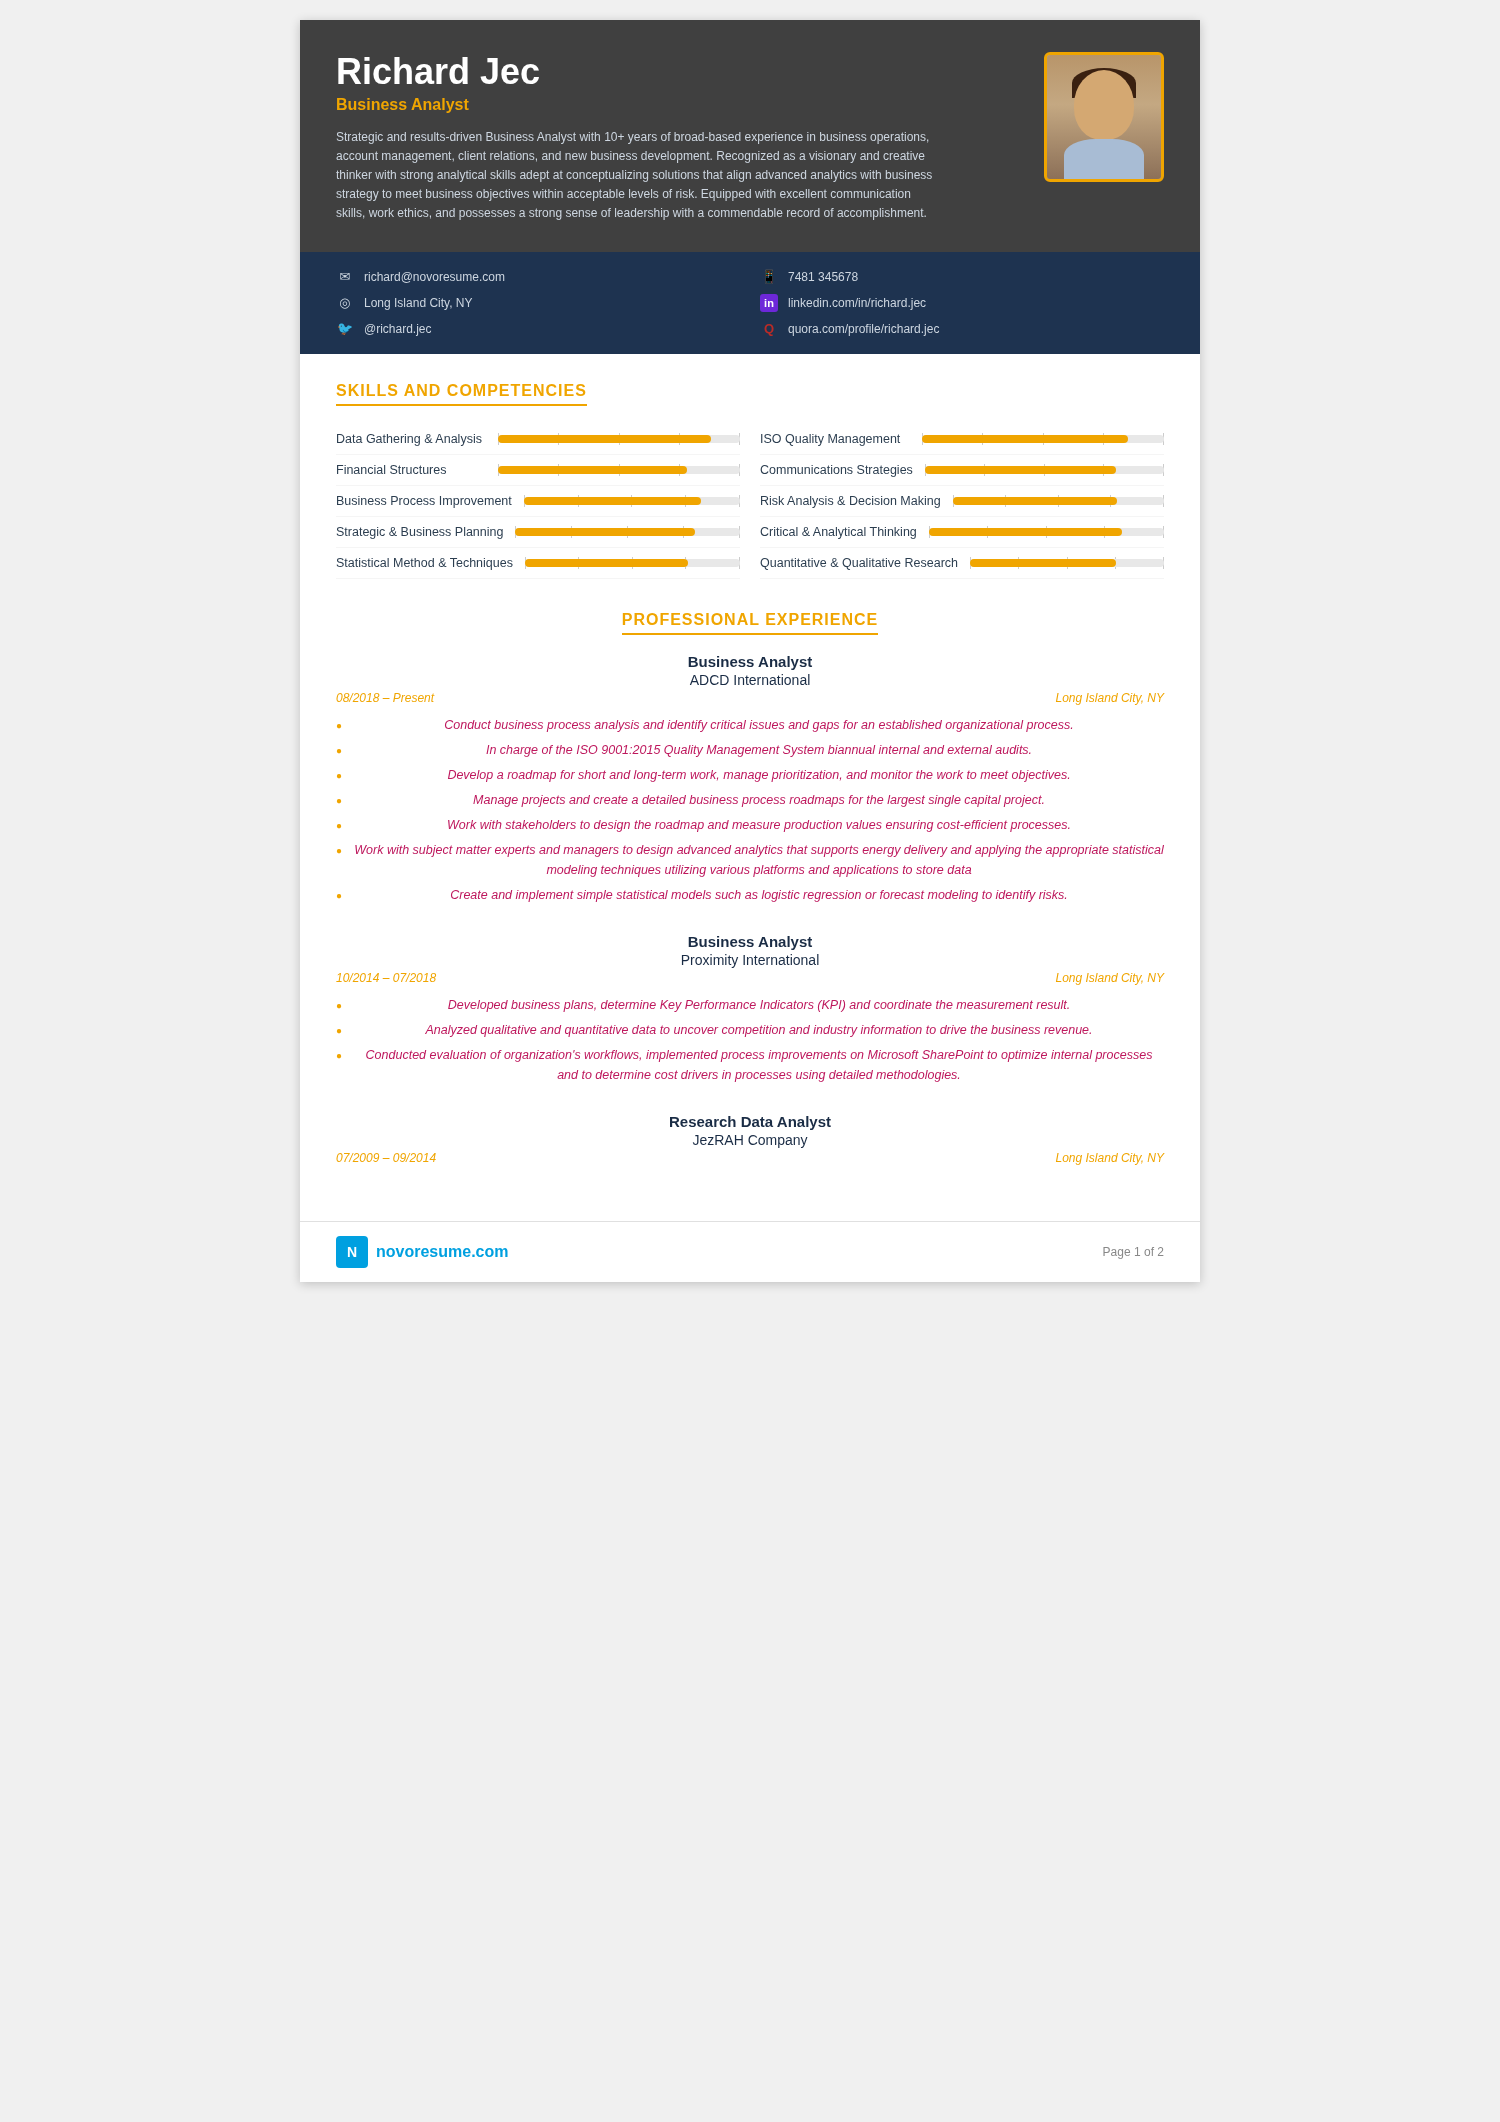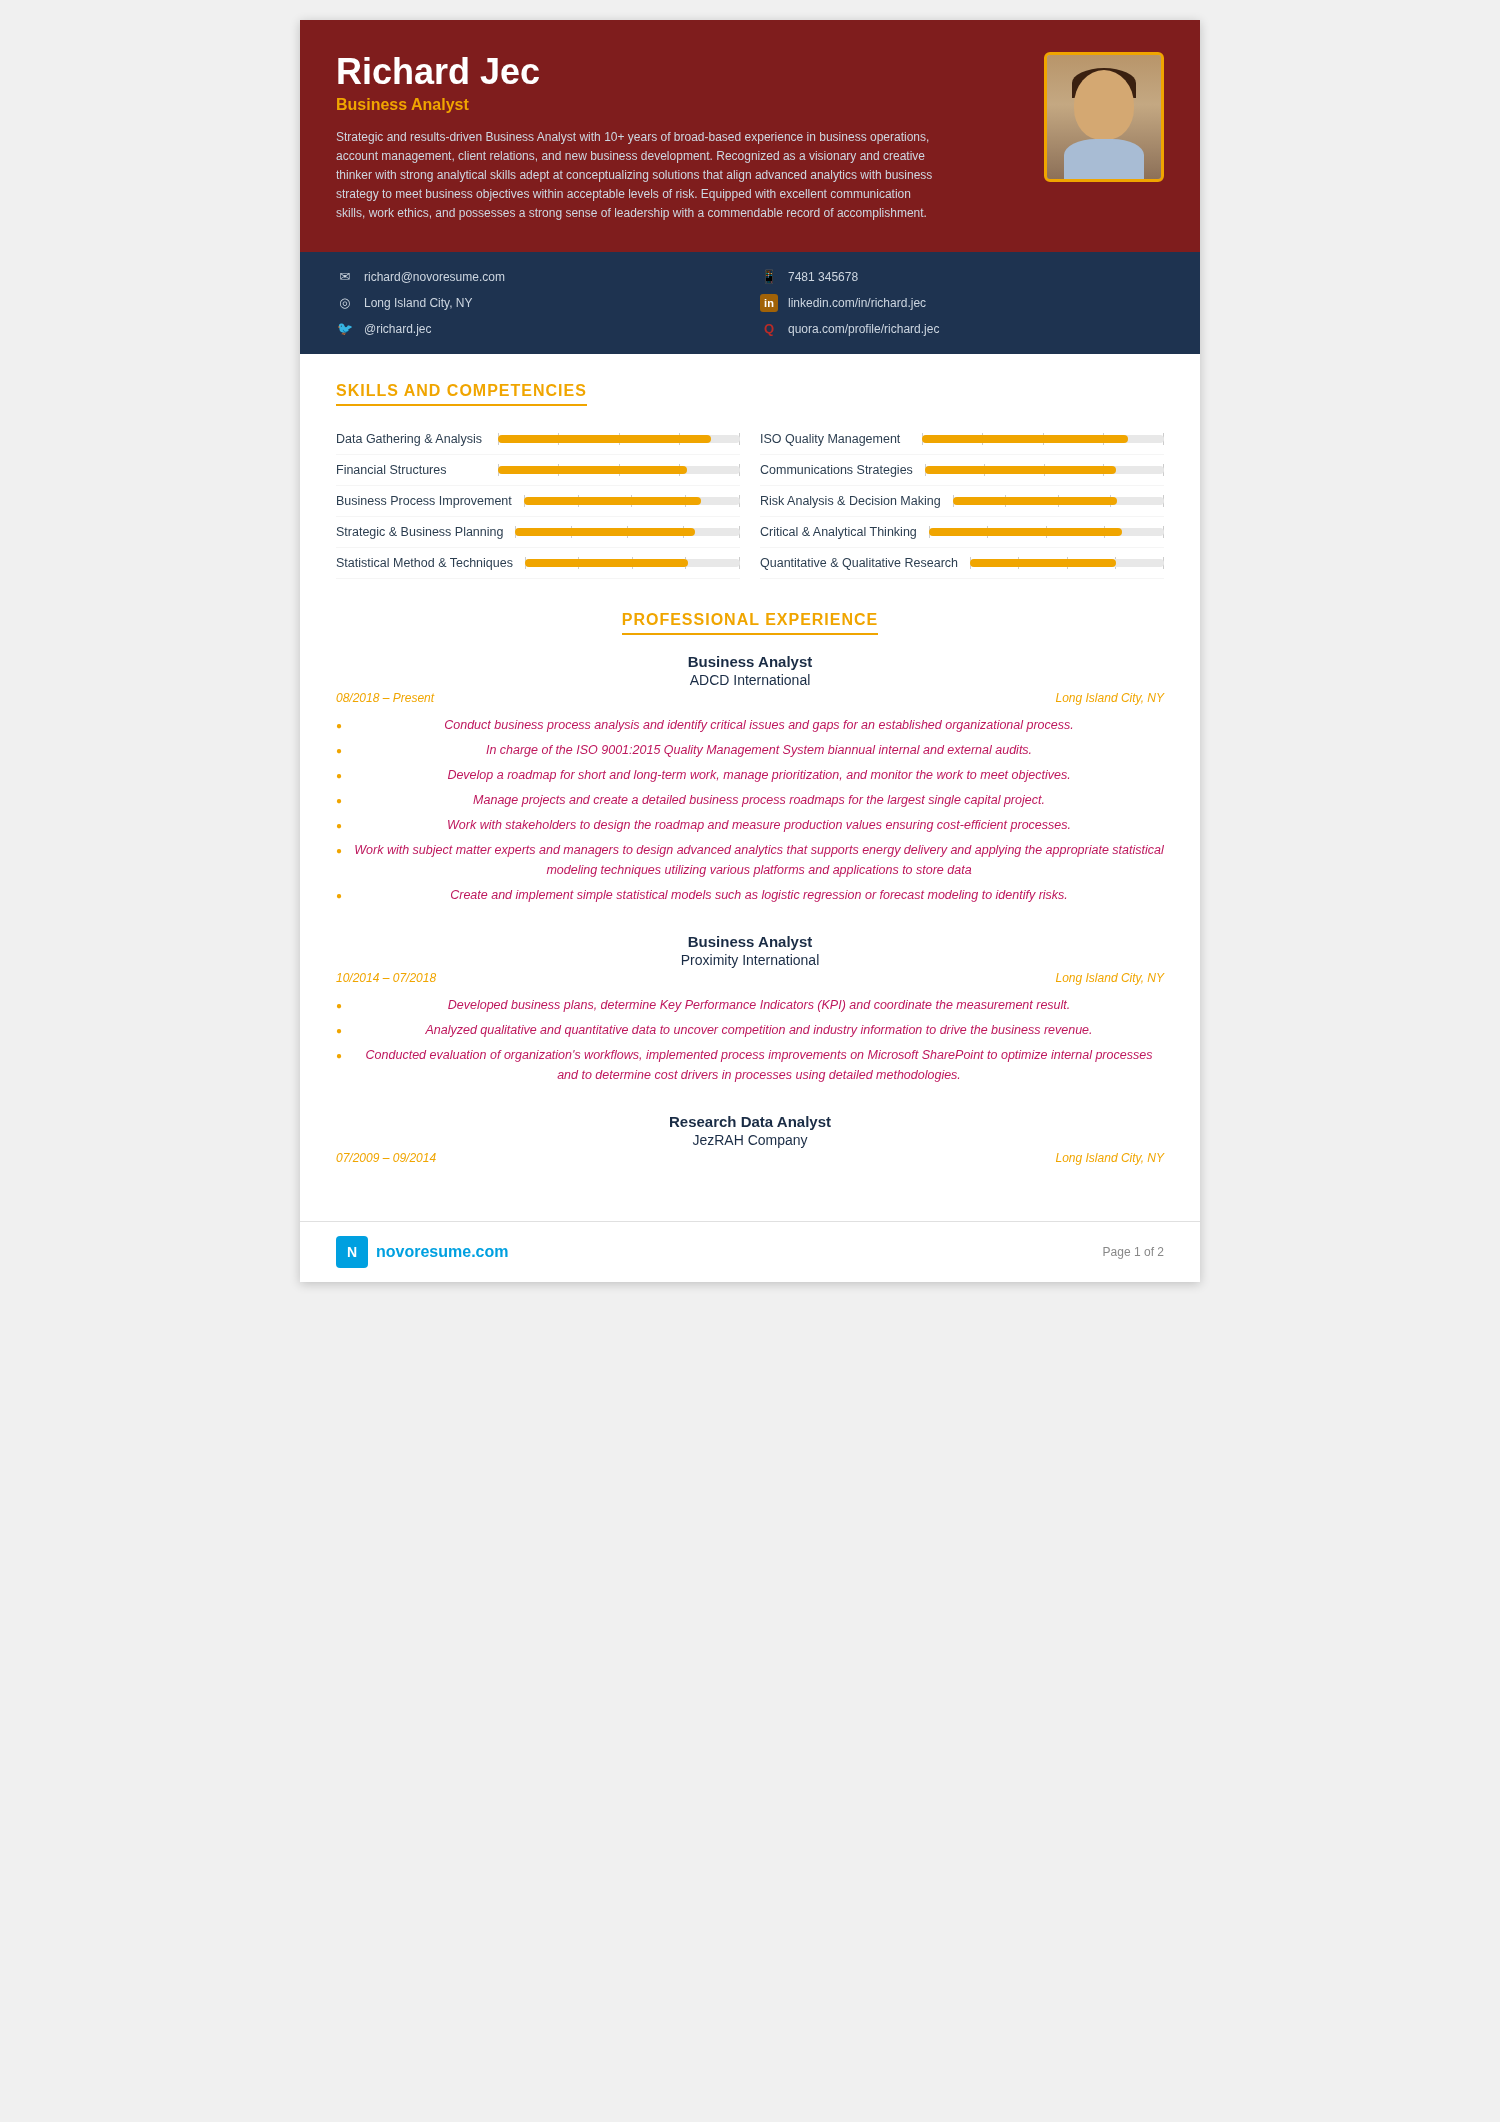--- a/index.html
+++ b/index.html
@@ -10,21 +10,21 @@
       justify-content: center;
       padding: 20px;
     }
     .page {
       width: 900px;
       background: #fff;
       box-shadow: 0 2px 10px rgba(0,0,0,0.2);
     }
     
     .header {
-      background: #7f1d1d;
+      background: #404040;
       color: #fff;
       padding: 32px 36px 28px 36px;
       display: flex;
       justify-content: space-between;
       align-items: flex-start;
     }
     .header-left { flex: 1; }
     .header-name {
       font-size: 36px;
       font-weight: bold;
@@ -298,21 +298,21 @@
     </div>
     <div class="contact-item">
       <span class="contact-icon">📱</span>
       <span>7481 345678</span>
     </div>
     <div class="contact-item">
       <span class="contact-icon">◎</span>
       <span>Long Island City, NY</span>
     </div>
     <div class="contact-item">
-      <span class="contact-icon" style="font-weight:bold;font-size:11px;background:#a16207;color:white;border-radius:3px;padding:1px 3px;">in</span>
+      <span class="contact-icon" style="font-weight:bold;font-size:11px;background:#6d28d9;color:white;border-radius:3px;padding:1px 3px;">in</span>
       <span>linkedin.com/in/richard.jec</span>
     </div>
     <div class="contact-item">
       <span class="contact-icon">🐦</span>
       <span>@richard.jec</span>
     </div>
     <div class="contact-item">
       <span class="contact-icon" style="font-weight:bold;font-size:13px;color:#b92b27;">Q</span>
       <span>quora.com/profile/richard.jec</span>
     </div>

